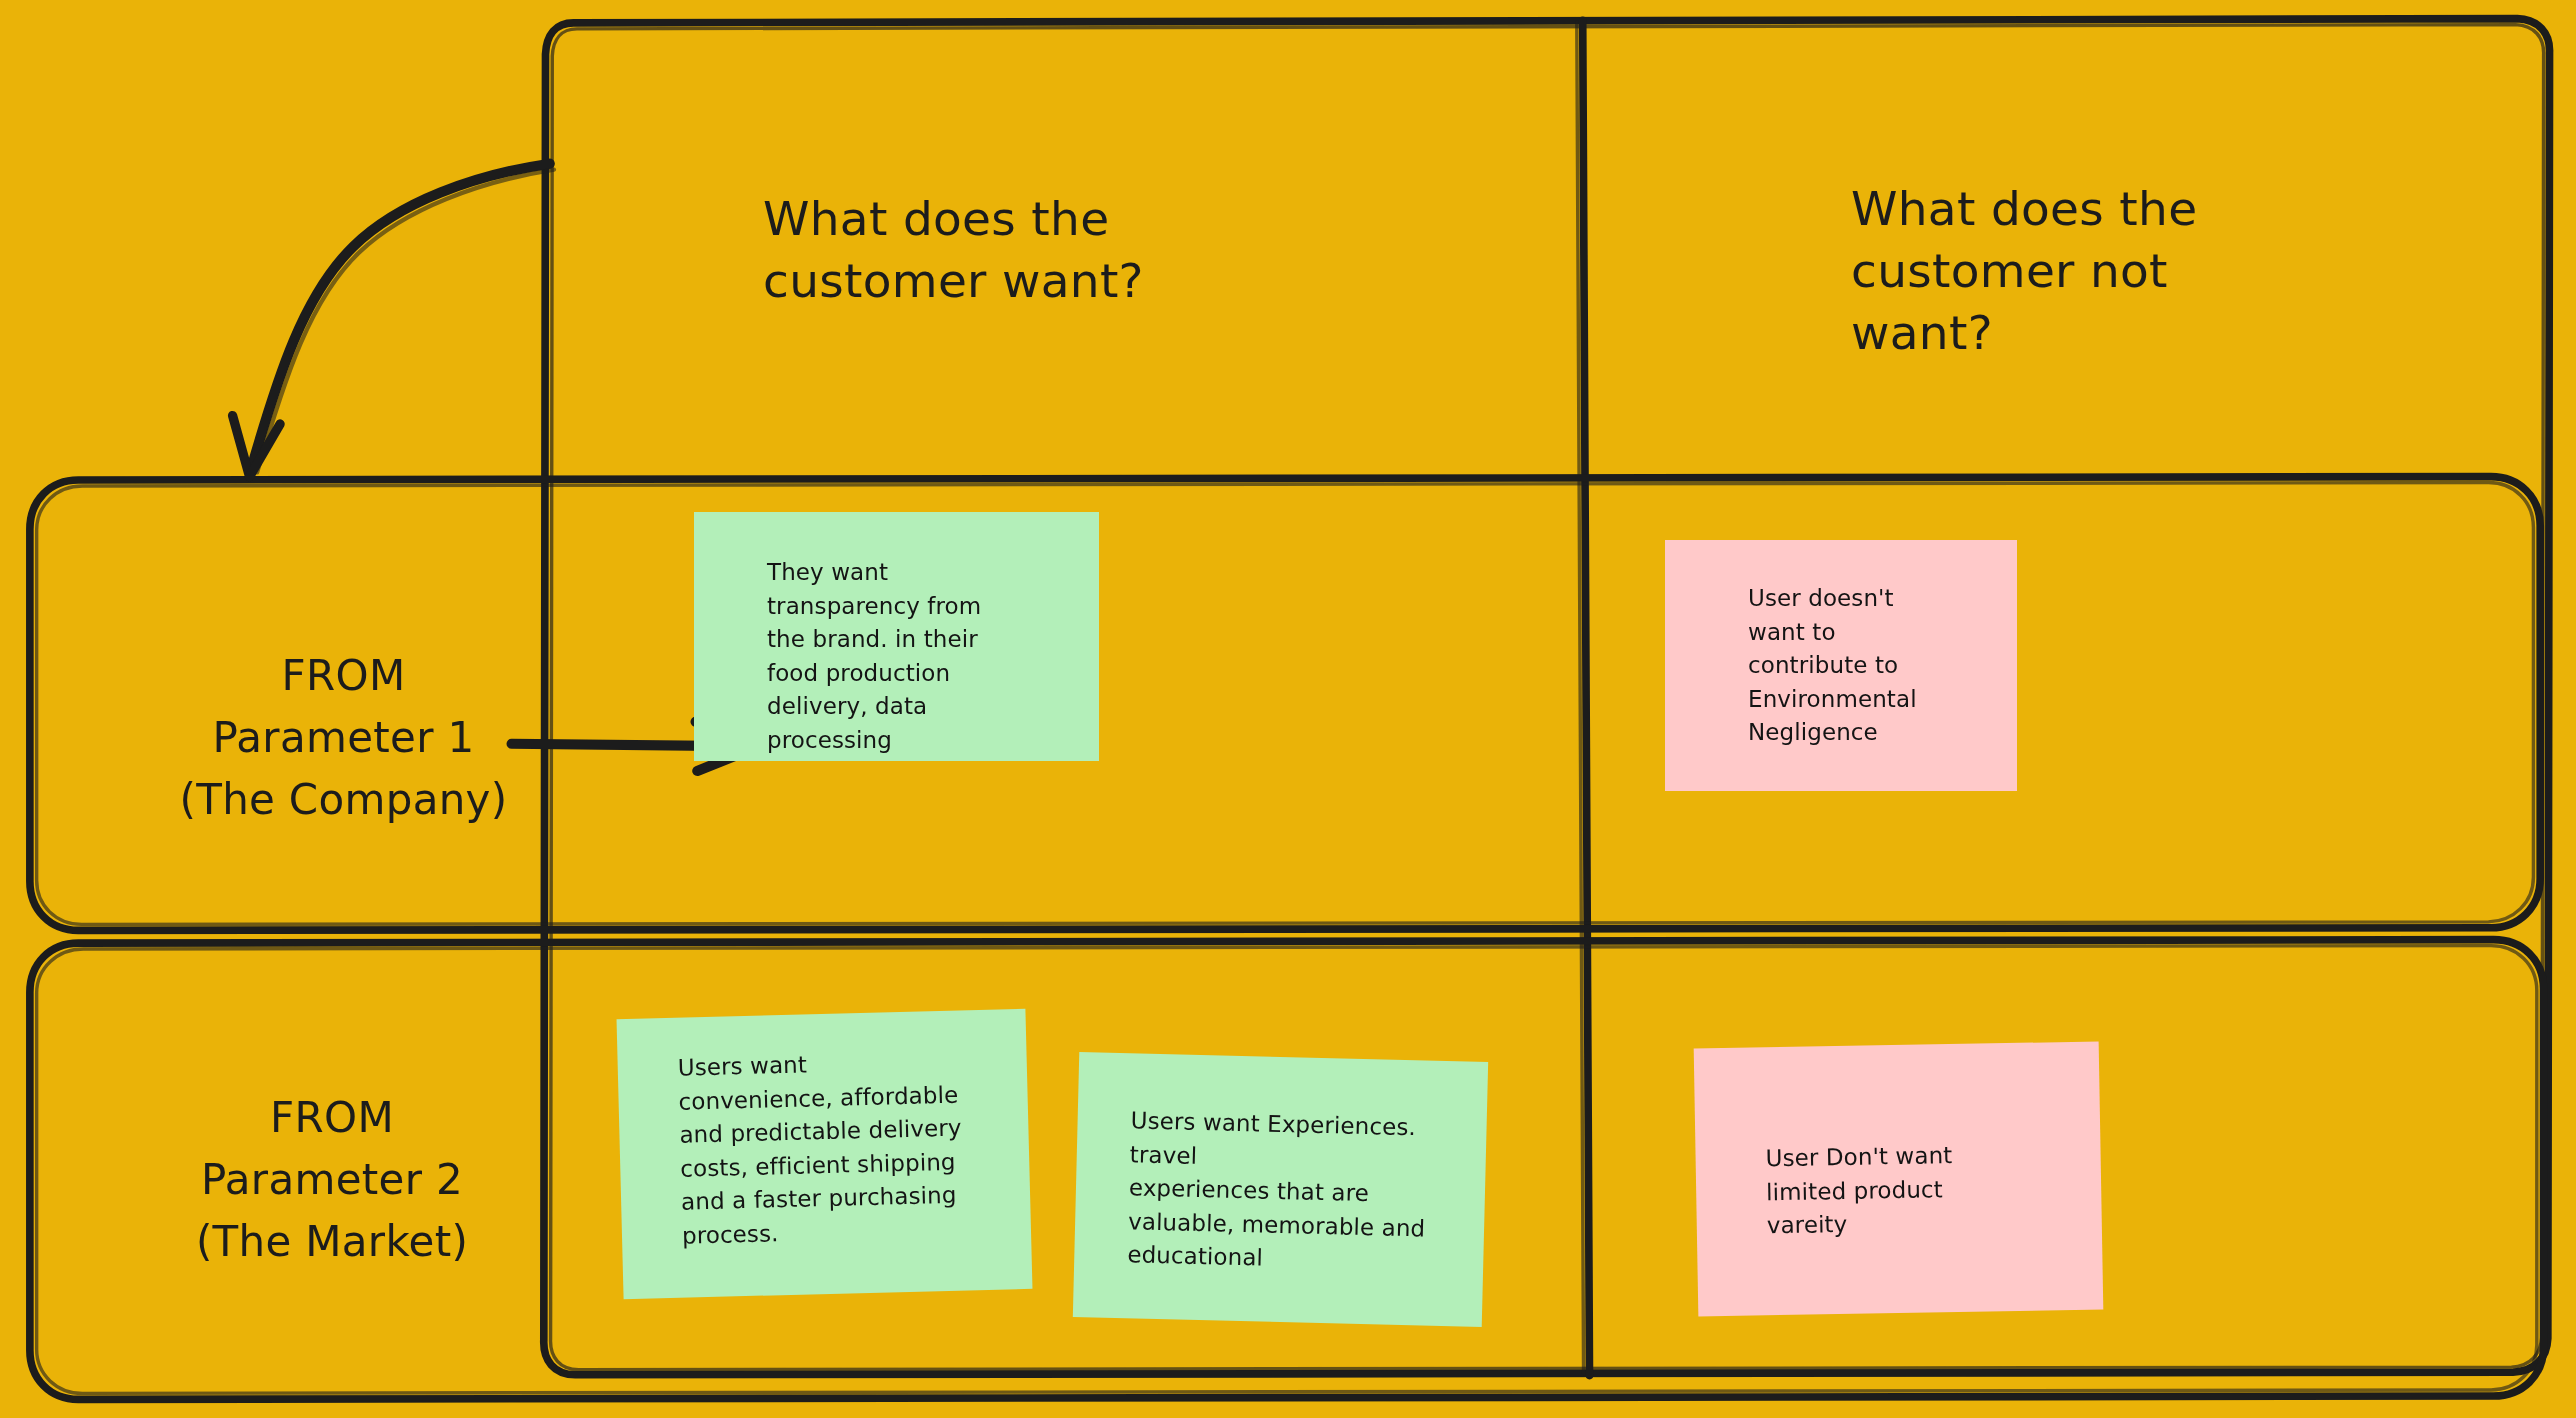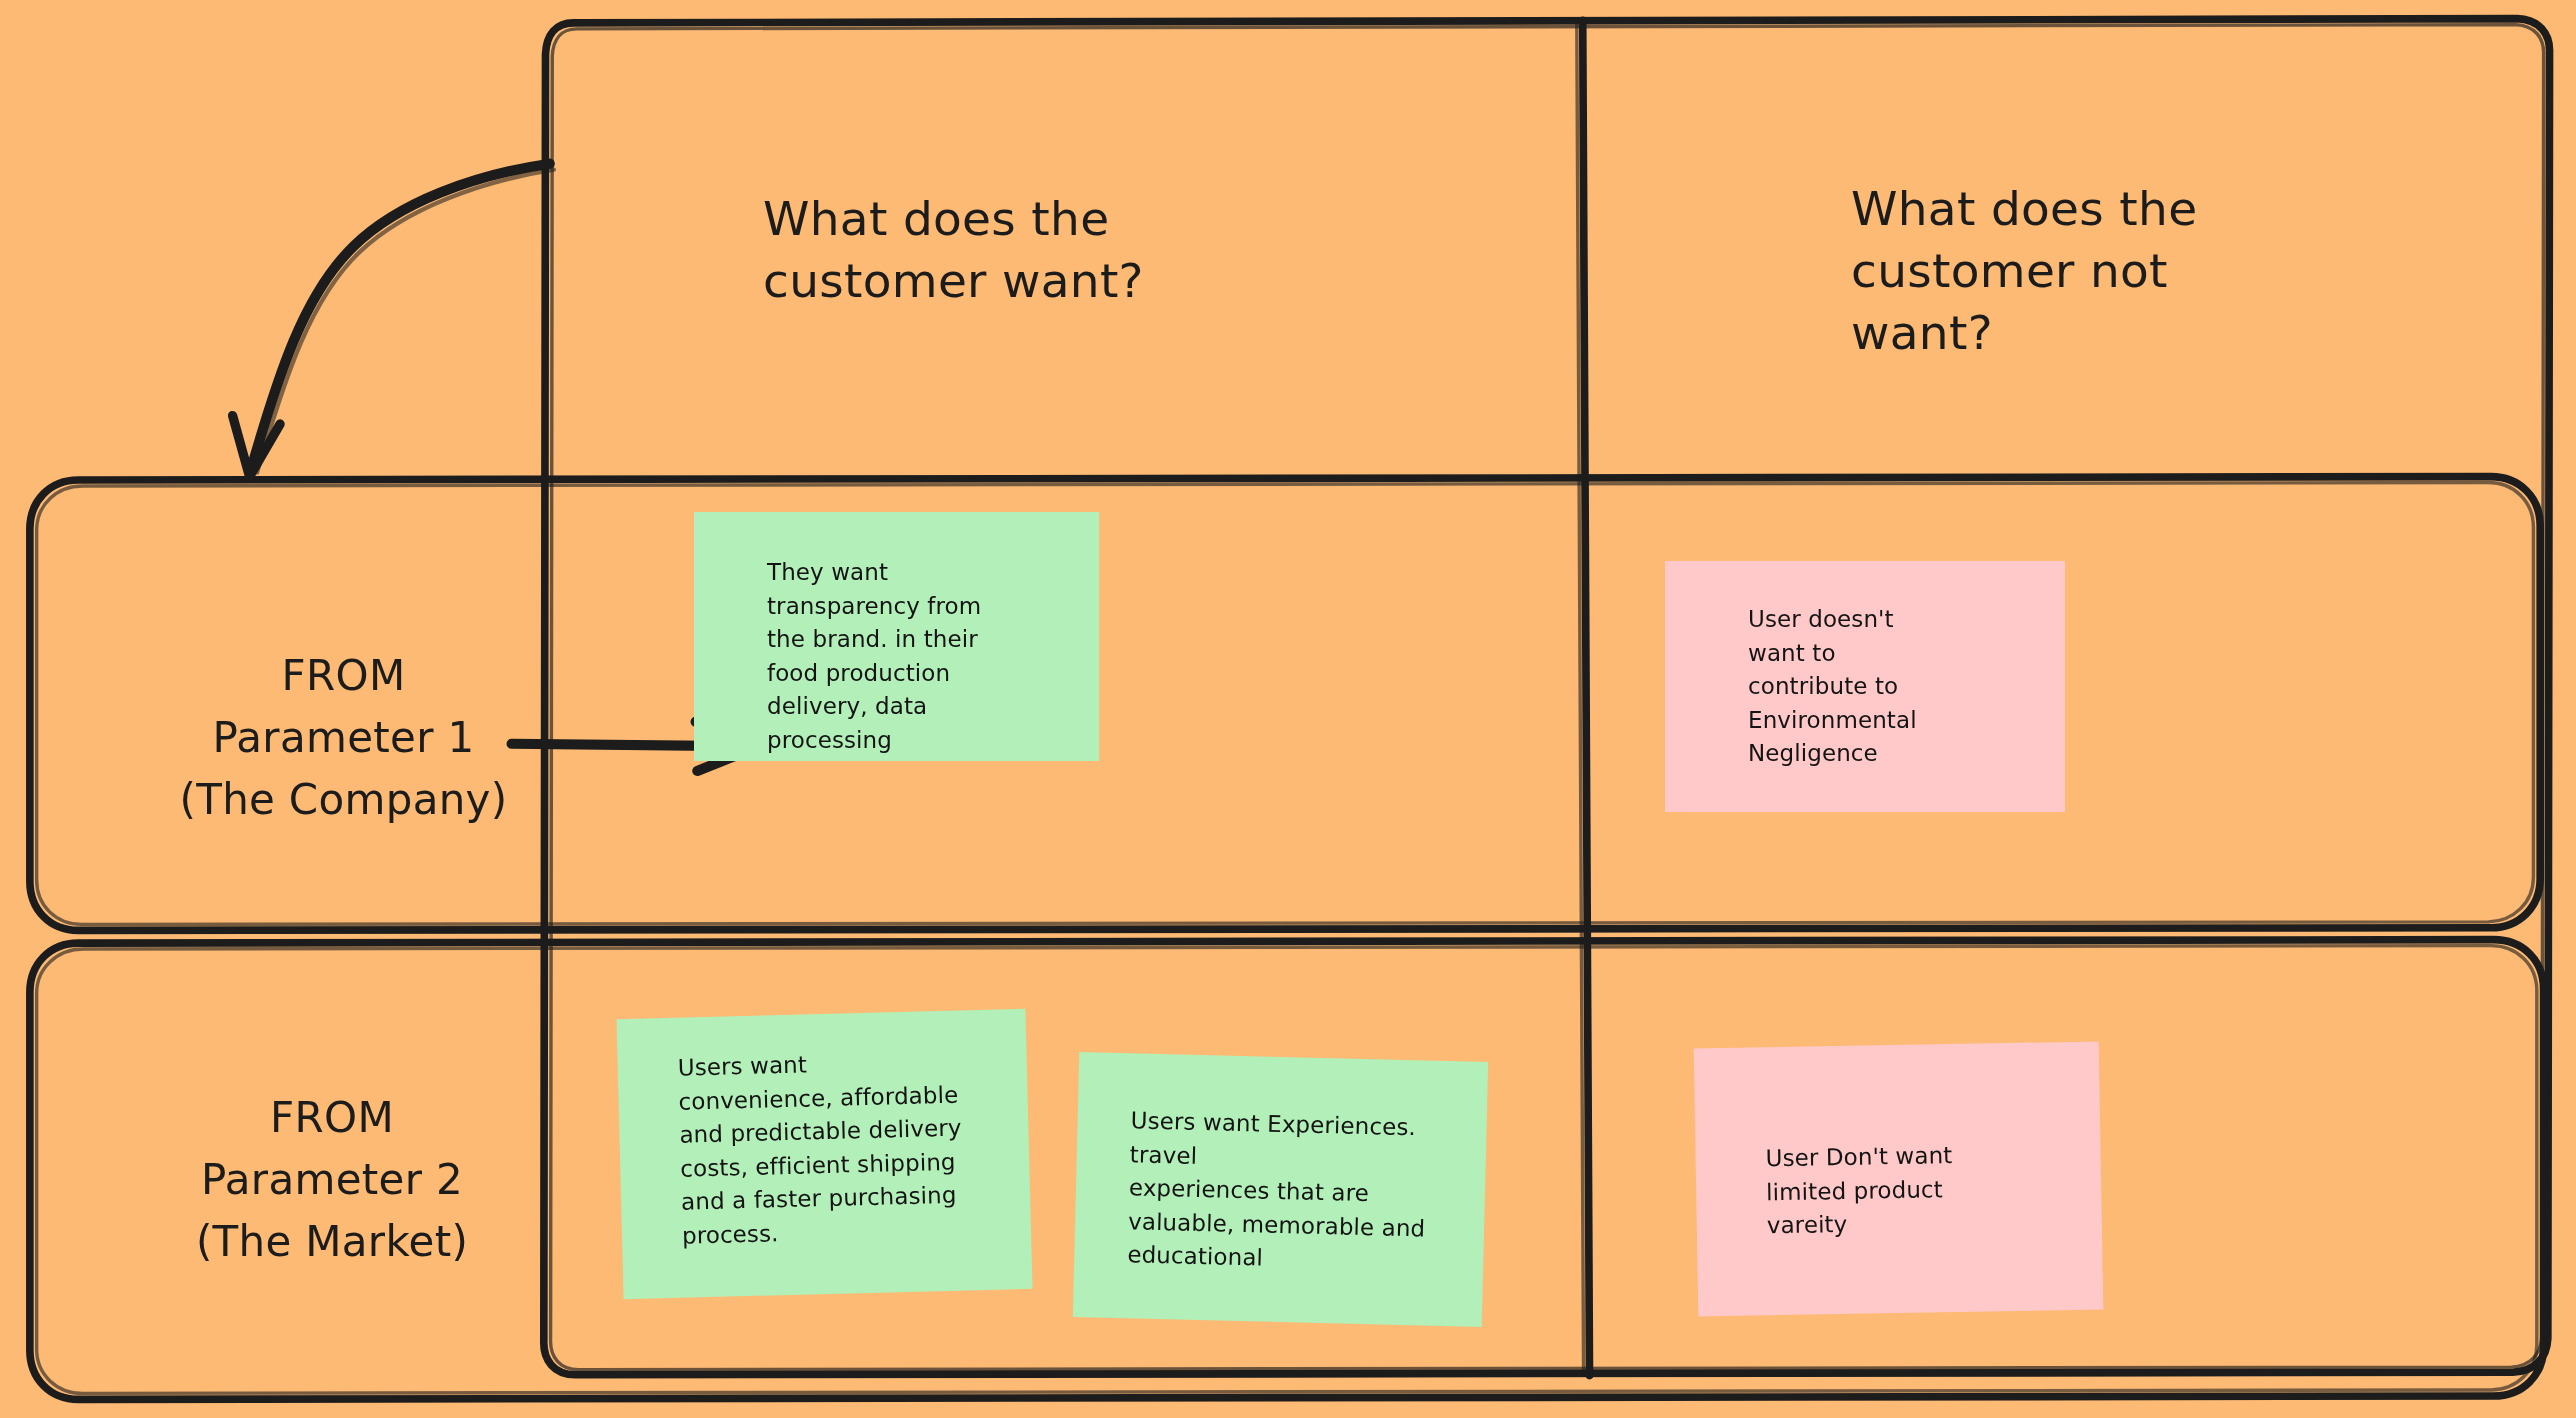--- a/index.html
+++ b/index.html
@@ -8,21 +8,21 @@
     padding: 0;
     background: #ffffff;
   }
   body {
     font-family: "DejaVu Sans", sans-serif;
   }
   #board {
     position: relative;
     width: 2576px;
     height: 1418px;
-    background: #fdba74;
+    background: #eab308;
     overflow: hidden;
   }
   #sketch-layer {
     position: absolute;
     left: 0; top: 0;
     width: 2576px;
     height: 1418px;
     pointer-events: none;
   }
   .hw {
@@ -67,21 +67,21 @@
     overflow: hidden;
   }
   .note-green { background: #b3efb9; }
   .note-pink  { background: #ffc9c9; }
 
   #note-0 {
     left: 694px; top: 512px; width: 405px; height: 249px;
     padding: 44px 29px 0 73px;
   }
   #note-1 {
-    left: 1665px; top: 561px; width: 400px; height: 251px;
+    left: 1665px; top: 540px; width: 352px; height: 251px;
     padding: 42px 25.4px 0 83px;
   }
   #note-2 {
     left: 620px; top: 1014px; width: 409px; height: 280px;
     padding: 34px 22px 0 60px;
     transform: rotate(-1.45deg);
     transform-origin: 50% 50%;
   }
   #note-3 {
     left: 1076px; top: 1057px; width: 409px; height: 265px;

